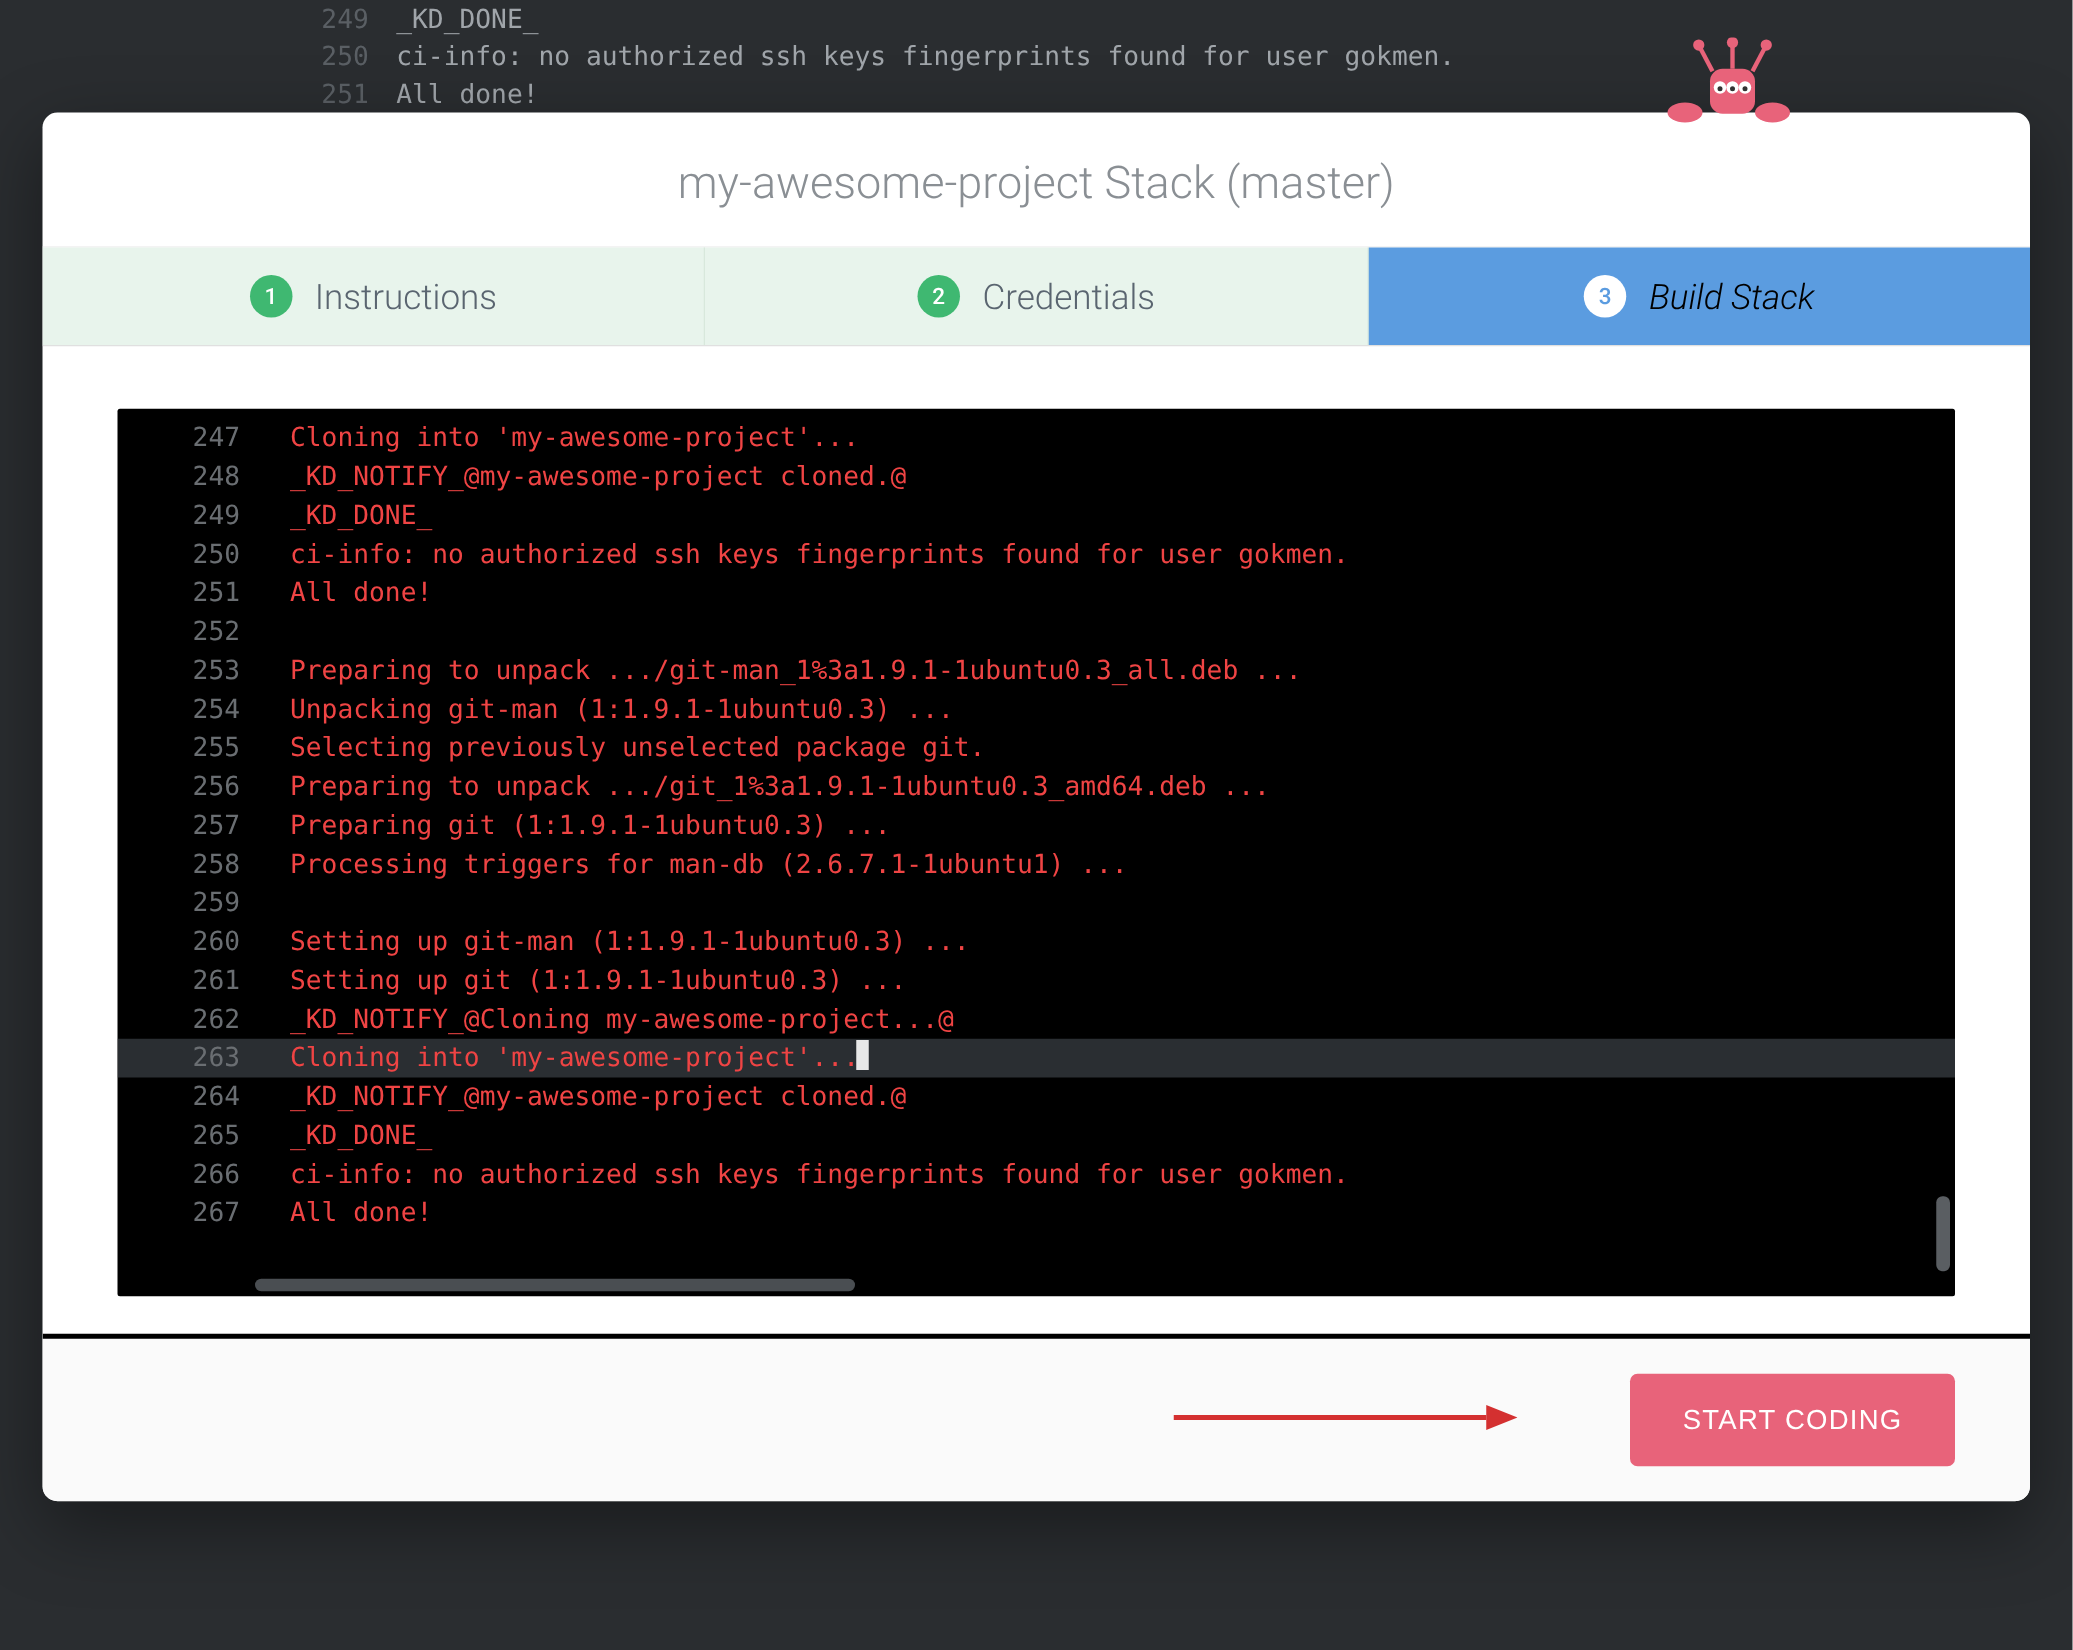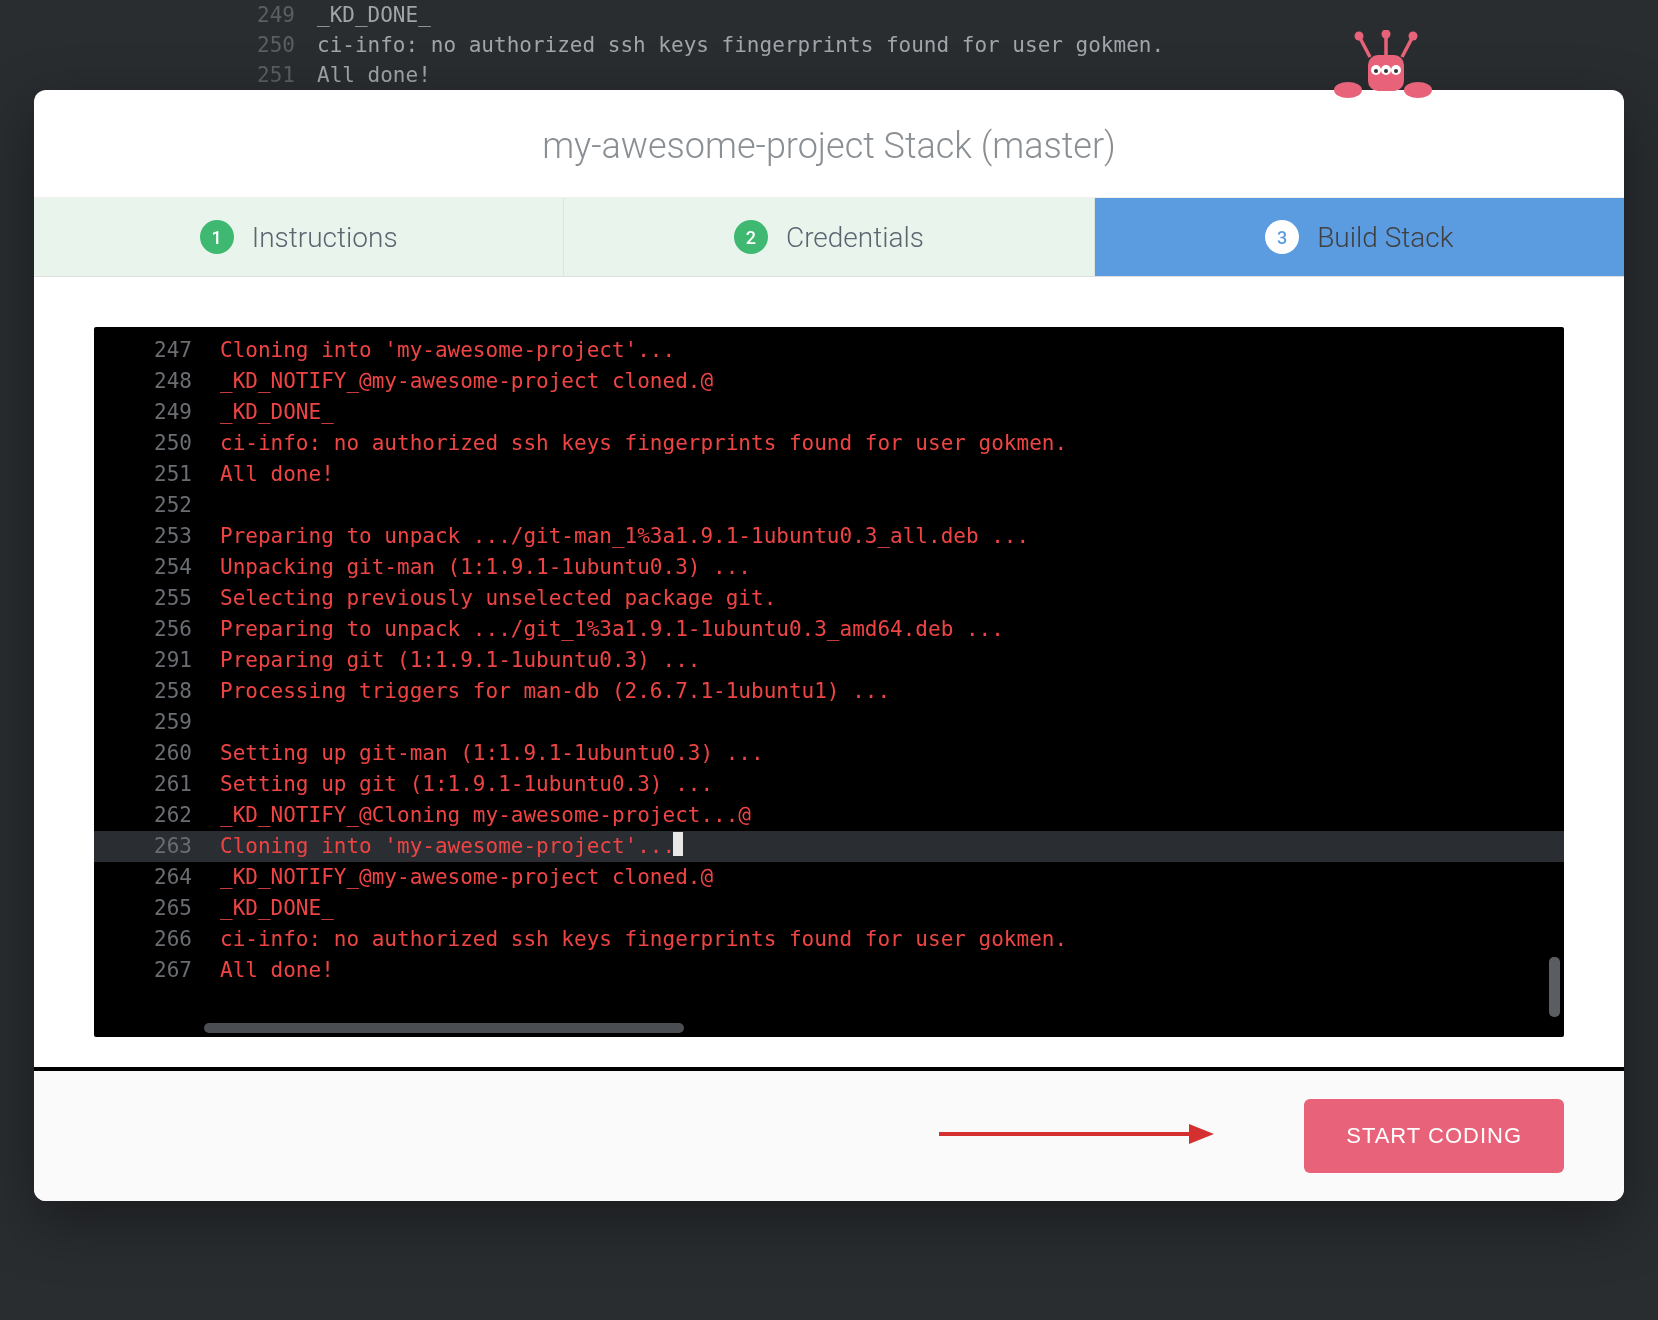--- a/index.html
+++ b/index.html
@@ -112,21 +112,22 @@
       color: #5b9ce0;
     }
     .step-label {
       font-size: 28px;
       font-weight: 300;
     }
     .step:not(.active) .step-label {
       color: #5a6570;
     }
     .step.active .step-label {
-      color: #404040;
+      color: #000000;
+      font-style: italic;
     }
     .terminal-container {
       padding: 50px 60px 30px;
     }
     .terminal {
       background: #000000;
       border-radius: 2px;
       height: 710px;
       overflow: hidden;
       font-family: "Menlo", "Consolas", monospace;
@@ -134,21 +135,21 @@
       line-height: 31px;
       color: #e8e8e8;
       position: relative;
       padding-top: 8px;
     }
     .terminal-content {
       overflow-x: hidden;
     }
     .term-line {
       display: flex;
-      gap: 28px;
+      gap: 40px;
       padding-left: 48px;
     }
     .term-lineno {
       width: 50px;
       text-align: right;
       color: #6a6e72;
     }
     .term-text {
       color: #ef4444;
       white-space: pre;
@@ -316,21 +317,21 @@
             </div>
             <div class="term-line">
               <span class="term-lineno">255</span>
               <span class="term-text">Selecting previously unselected package git.</span>
             </div>
             <div class="term-line">
               <span class="term-lineno">256</span>
               <span class="term-text">Preparing to unpack .../git_1%3a1.9.1-1ubuntu0.3_amd64.deb ...</span>
             </div>
             <div class="term-line">
-              <span class="term-lineno">291</span>
+              <span class="term-lineno">257</span>
               <span class="term-text">Preparing git (1:1.9.1-1ubuntu0.3) ...</span>
             </div>
             <div class="term-line">
               <span class="term-lineno">258</span>
               <span class="term-text">Processing triggers for man-db (2.6.7.1-1ubuntu1) ...</span>
             </div>
             <div class="term-line">
               <span class="term-lineno">259</span>
             </div>
             <div class="term-line">

